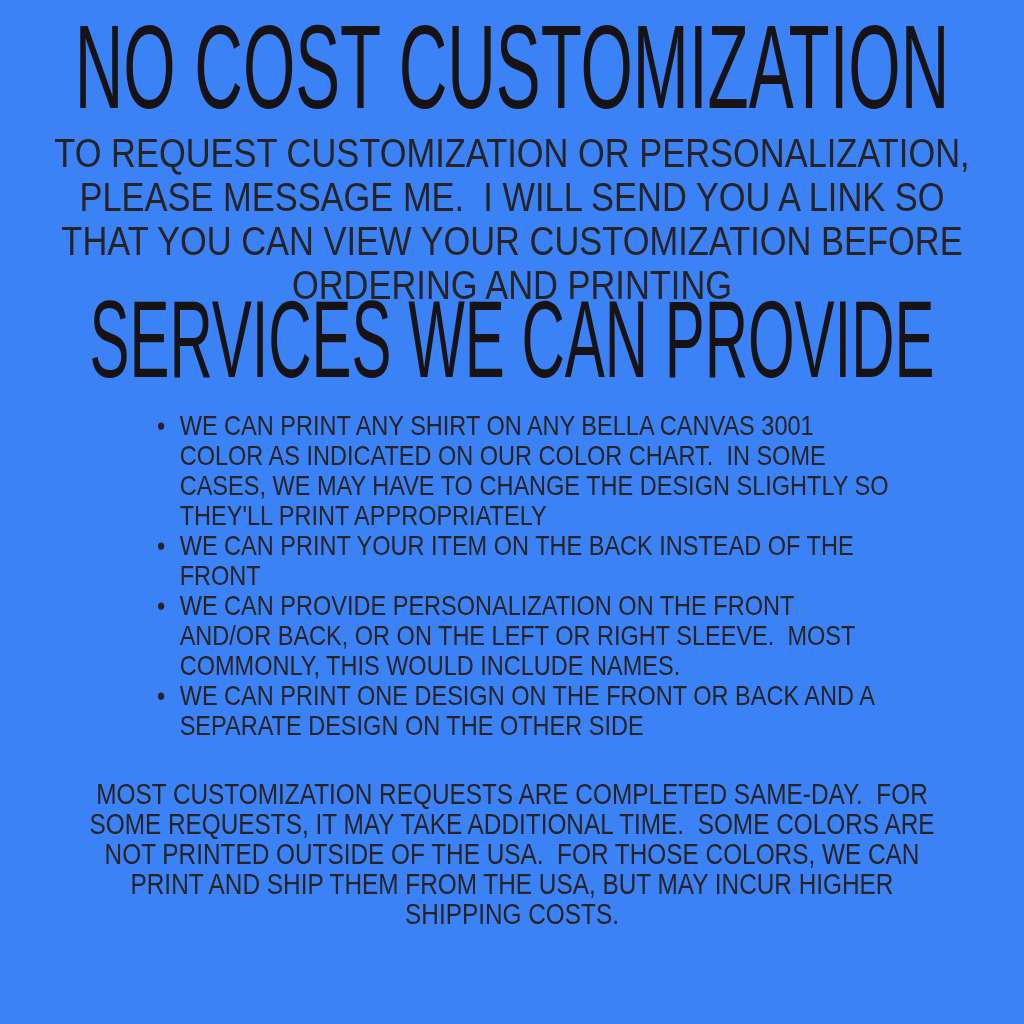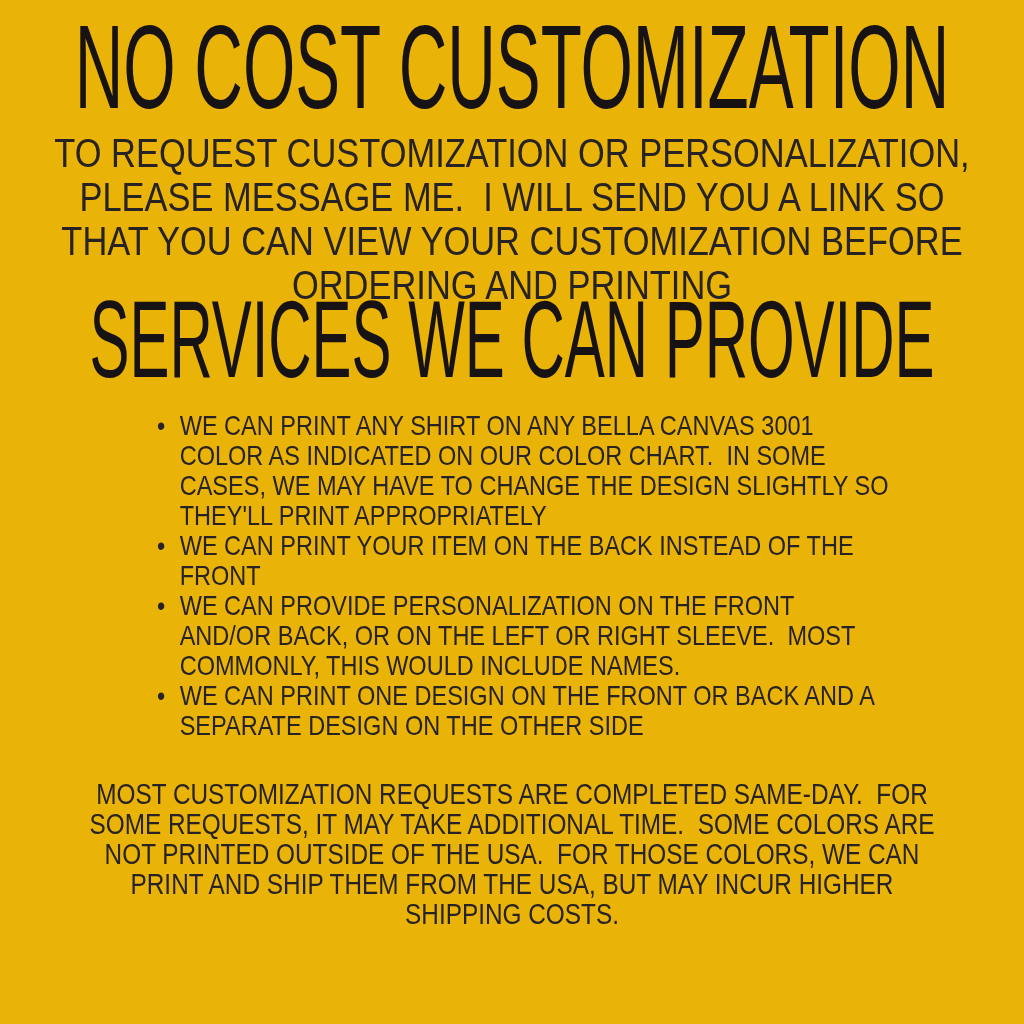--- a/index.html
+++ b/index.html
@@ -9,21 +9,21 @@
     height: 1024px;
     overflow: hidden;
     background: #ece4d8;
     font-family: "Liberation Sans", "DejaVu Sans", sans-serif;
     color: #272223;
   }
   .poster {
     position: relative;
     width: 1024px;
     height: 1024px;
-    background: #eab308;
+    background: #3b82f6;
   }
   
   .h1 {
     position: absolute;
     top: 8px;
     left: 512px;
     transform: translateX(-50%) scaleX(0.57);
     white-space: nowrap;
     font-size: 118px;
     line-height: 1;

